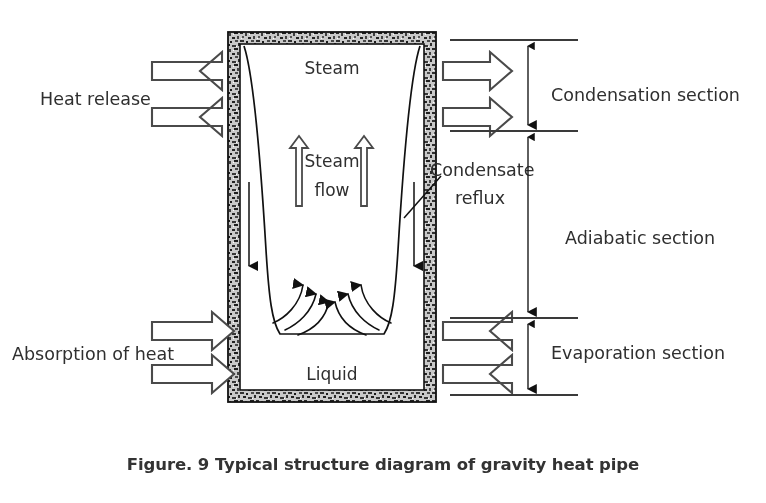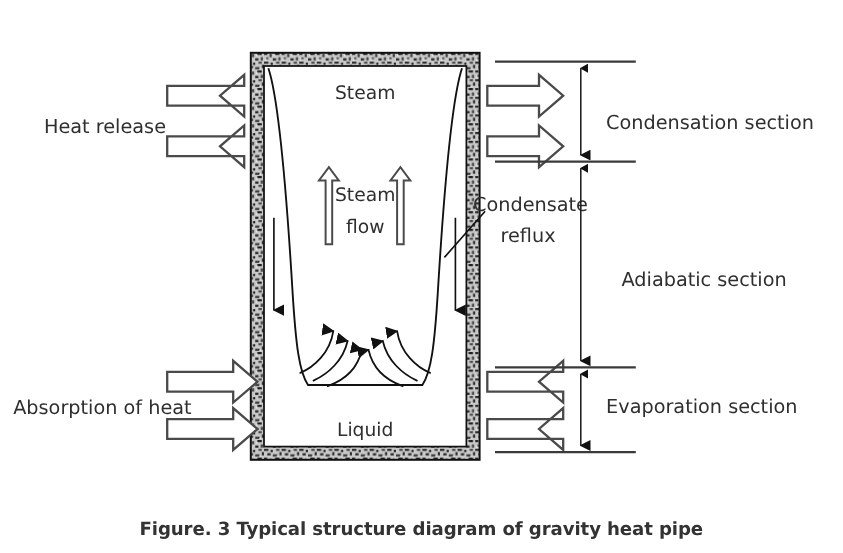--- a/index.html
+++ b/index.html
@@ -10,21 +10,21 @@
   body {
     width: 766px;
     height: 503px;
     font-family: "DejaVu Sans", sans-serif;
     overflow: hidden;
     position: relative;
   }
   #figure-root {
     position: absolute;
     left: 0;
-    top: 16px;
+    top: 0;
     width: 766px;
     height: 352px;
   }
   svg.diagram {
     position: absolute;
     left: 0;
     top: 0;
     width: 766px;
     height: 503px;
     display: block;
@@ -202,15 +202,15 @@
       <line x1="528" y1="137" x2="528" y2="312" class="dim-line" marker-start="url(#dimUp)" marker-end="url(#solidDown)"></line>
       <line x1="528" y1="324" x2="528" y2="389" class="dim-line" marker-start="url(#dimUp)" marker-end="url(#solidDown)"></line>
     </g>
 
     <text class="lbl" x="551" y="101">Condensation section</text>
     <text class="lbl" x="565" y="244">Adiabatic section</text>
     <text class="lbl" x="551" y="359">Evaporation section</text>
 
   </svg>
 
-  <div class="caption">Figure. 3 Typical structure diagram of gravity heat pipe</div>
+  <div class="caption">Figure. 9 Typical structure diagram of gravity heat pipe</div>
 
 </div>
 
 </body></html>

